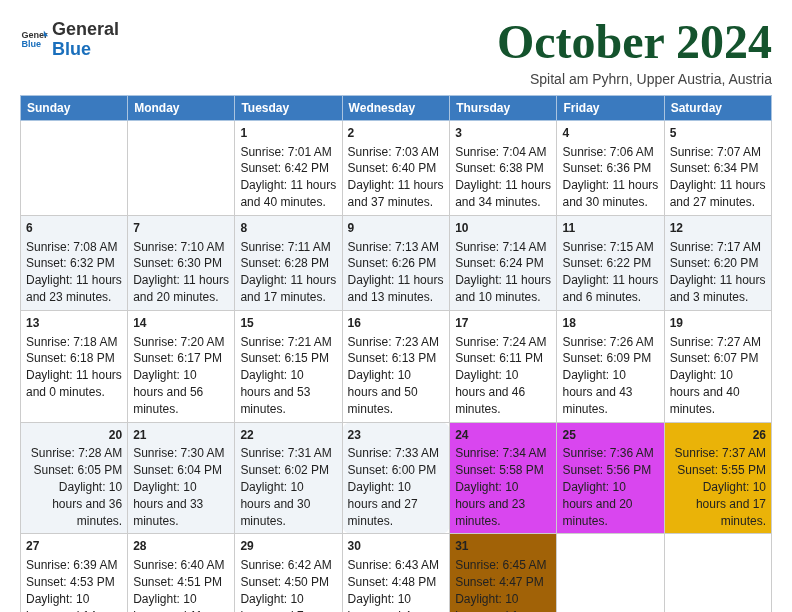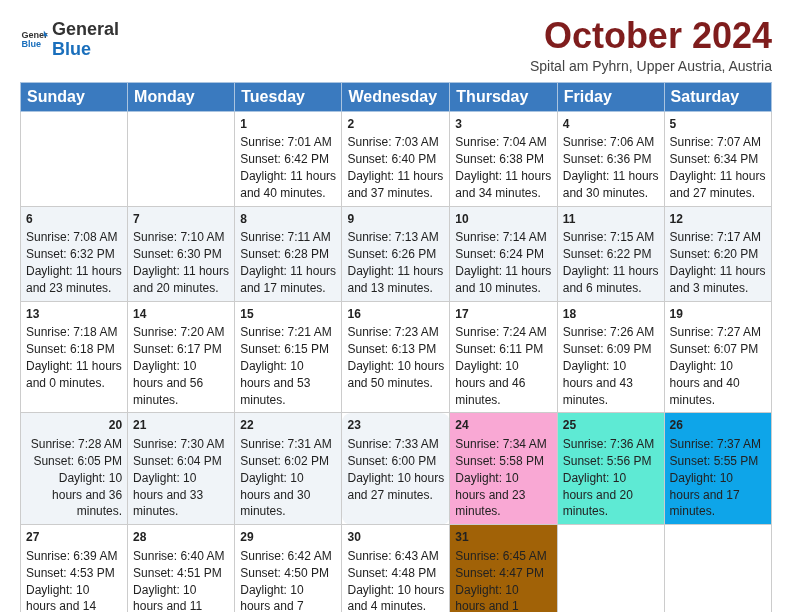--- a/index.html
+++ b/index.html
@@ -37,42 +37,43 @@
     .logo-icon {
       width: 28px;
       height: 28px;
       margin-right: 4px;
       margin-top: -2px;
     }
     .title-block {
       text-align: right;
     }
     .month-title {
-      font-size: 36px;
-      font-weight: bold;
-      color: #7f1d1d;
+      font-size: 48px;
+      font-weight: bold;
+      color: #14532d;
       line-height: 1.1;
+      font-family: Liberation Serif, serif;
     }
     .location {
       font-size: 14px;
       color: #444;
       margin-top: 2px;
     }
     .calendar {
       width: 100%;
       border-collapse: collapse;
       font-size: 11px;
       margin-top: 6px;
     }
     .calendar th {
       background: #3a7abf;
       color: #fff;
       text-align: left;
       padding: 5px 6px;
-      font-size: 16px;
+      font-size: 12px;
       font-weight: bold;
       border: 1px solid #aac4e0;
     }
     .calendar td {
       border: 1px solid #ccc;
       vertical-align: top;
       padding: 4px 5px;
       width: 108px;
       min-height: 70px;
       background: #fff;
@@ -230,29 +231,29 @@
             <div class="day-info">Sunrise: 7:30 AM<br>Sunset: 6:04 PM<br>Daylight: 10 hours and 33 minutes.</div>
           </td>
           <td style="background: rgb(240, 244, 248);">
             <span class="day-num">22</span>
             <div class="day-info">Sunrise: 7:31 AM<br>Sunset: 6:02 PM<br>Daylight: 10 hours and 30 minutes.</div>
           </td>
           <td style="background: rgb(240, 244, 248); border-radius: 9px;">
             <span class="day-num">23</span>
             <div class="day-info">Sunrise: 7:33 AM<br>Sunset: 6:00 PM<br>Daylight: 10 hours and 27 minutes.</div>
           </td>
-          <td style="background: #f9a8d4;">
+          <td style="background: #d946ef;">
             <span class="day-num">24</span>
             <div class="day-info">Sunrise: 7:34 AM<br>Sunset: 5:58 PM<br>Daylight: 10 hours and 23 minutes.</div>
           </td>
-          <td style="background: #5eead4;">
+          <td style="background: #d946ef;">
             <span class="day-num">25</span>
             <div class="day-info">Sunrise: 7:36 AM<br>Sunset: 5:56 PM<br>Daylight: 10 hours and 20 minutes.</div>
           </td>
-          <td style="background: #0ea5e9;">
+          <td style="background: #eab308; text-align: right;">
             <span class="day-num">26</span>
             <div class="day-info">Sunrise: 7:37 AM<br>Sunset: 5:55 PM<br>Daylight: 10 hours and 17 minutes.</div>
           </td>
         </tr>
         <tr>
           <td style="background: rgb(255, 255, 255);">
             <span class="day-num">27</span>
             <div class="day-info">Sunrise: 6:39 AM<br>Sunset: 4:53 PM<br>Daylight: 10 hours and 14 minutes.</div>
           </td>
           <td style="background: rgb(255, 255, 255);">

